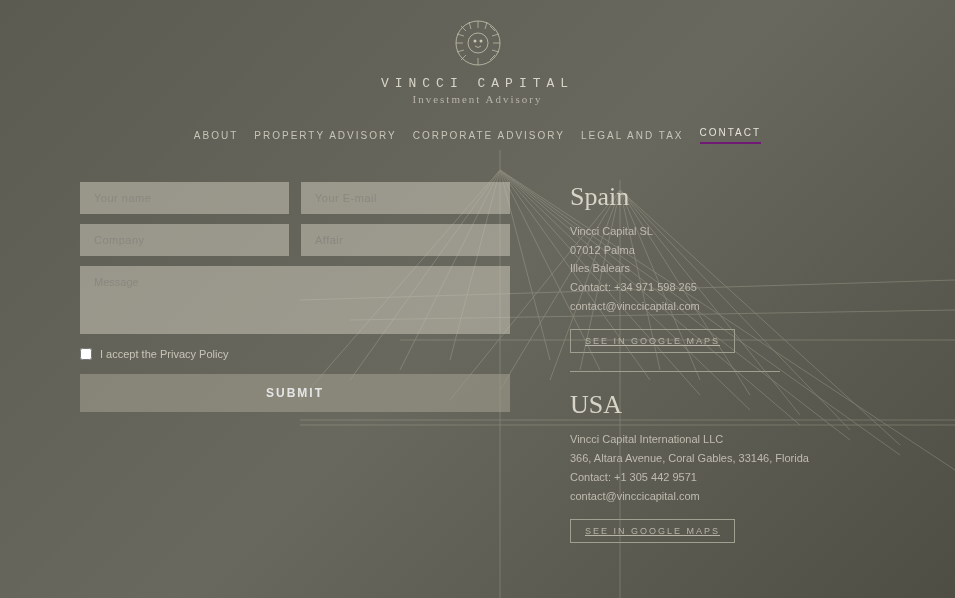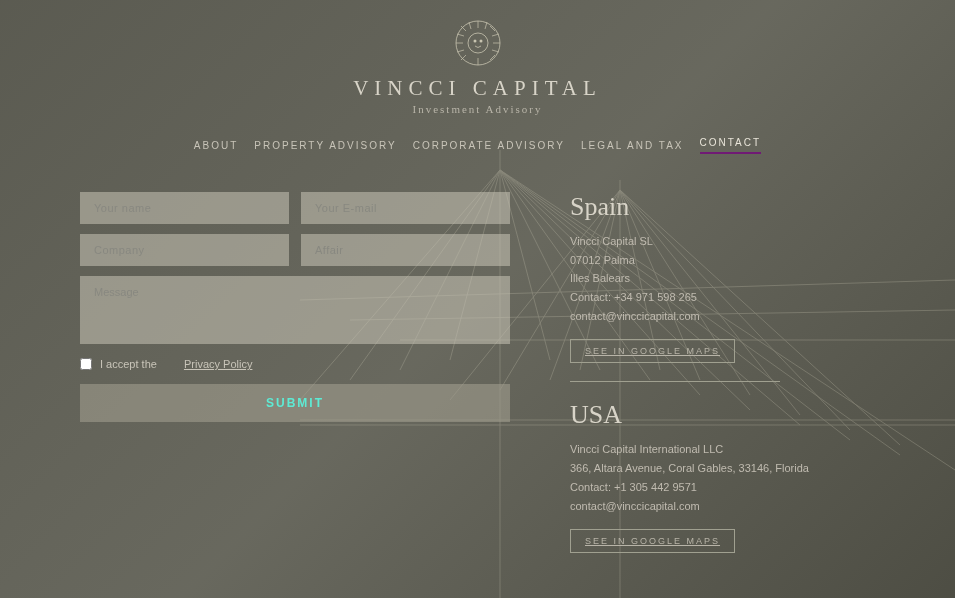--- a/index.html
+++ b/index.html
@@ -43,22 +43,22 @@
       padding-bottom: 10px;
     }
 
     .logo-emblem {
       width: 50px;
       height: 50px;
       margin: 0 auto 8px auto;
     }
 
     .logo-title {
-      font-family: Liberation Serif, serif;
-      font-size: 21px;
+      font-family: Liberation Mono, monospace;
+      font-size: 13px;
       letter-spacing: 6px;
       color: #d8d4c8;
       font-weight: normal;
       text-transform: uppercase;
     }
 
     .logo-subtitle {
       font-size: 11px;
       color: #b8b4a8;
       letter-spacing: 2px;
@@ -159,31 +159,29 @@
     }
 
     .privacy-label {
       font-size: 11px;
       color: #c8c4b8;
       font-family: 'Arial', sans-serif;
     }
 
     .privacy-link {
       color: #c8c4b8;
-      text-decoration: underline;
       cursor: pointer;
-      margin-left: 24px;
     }
 
     .submit-btn {
       width: 100%;
       padding: 12px;
       background: rgba(160, 156, 142, 0.6);
       border: none;
-      color: #5eead4;
+      color: #e5e5e5;
       font-size: 12px;
       font-family: 'Arial', sans-serif;
       letter-spacing: 2px;
       text-transform: uppercase;
       cursor: pointer;
       font-weight: bold;
     }
 
     
     .info-section {

